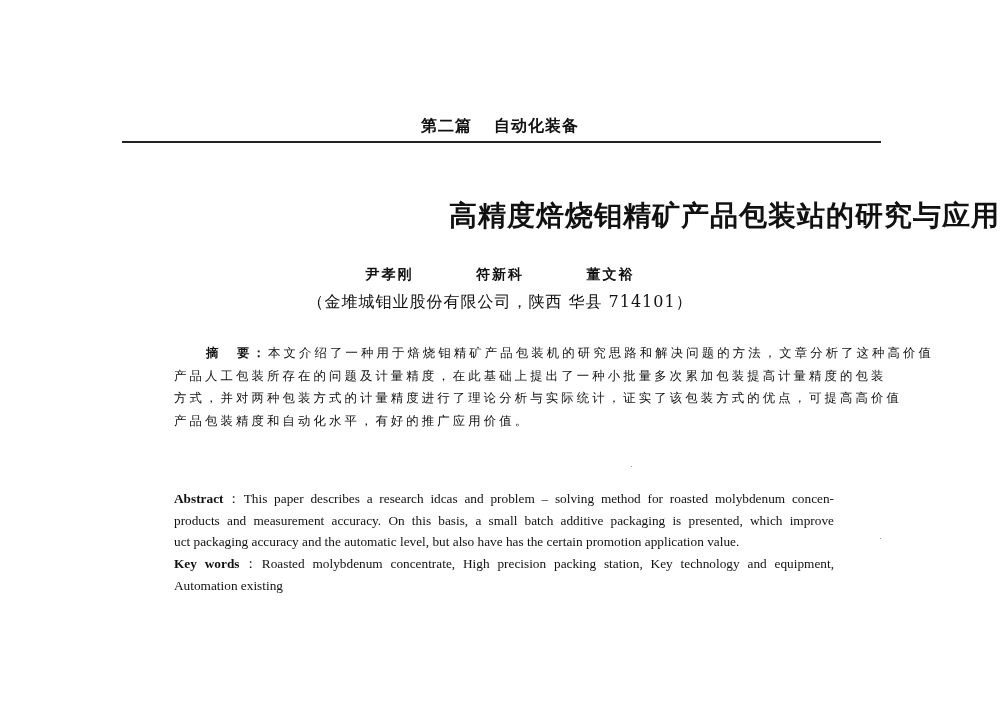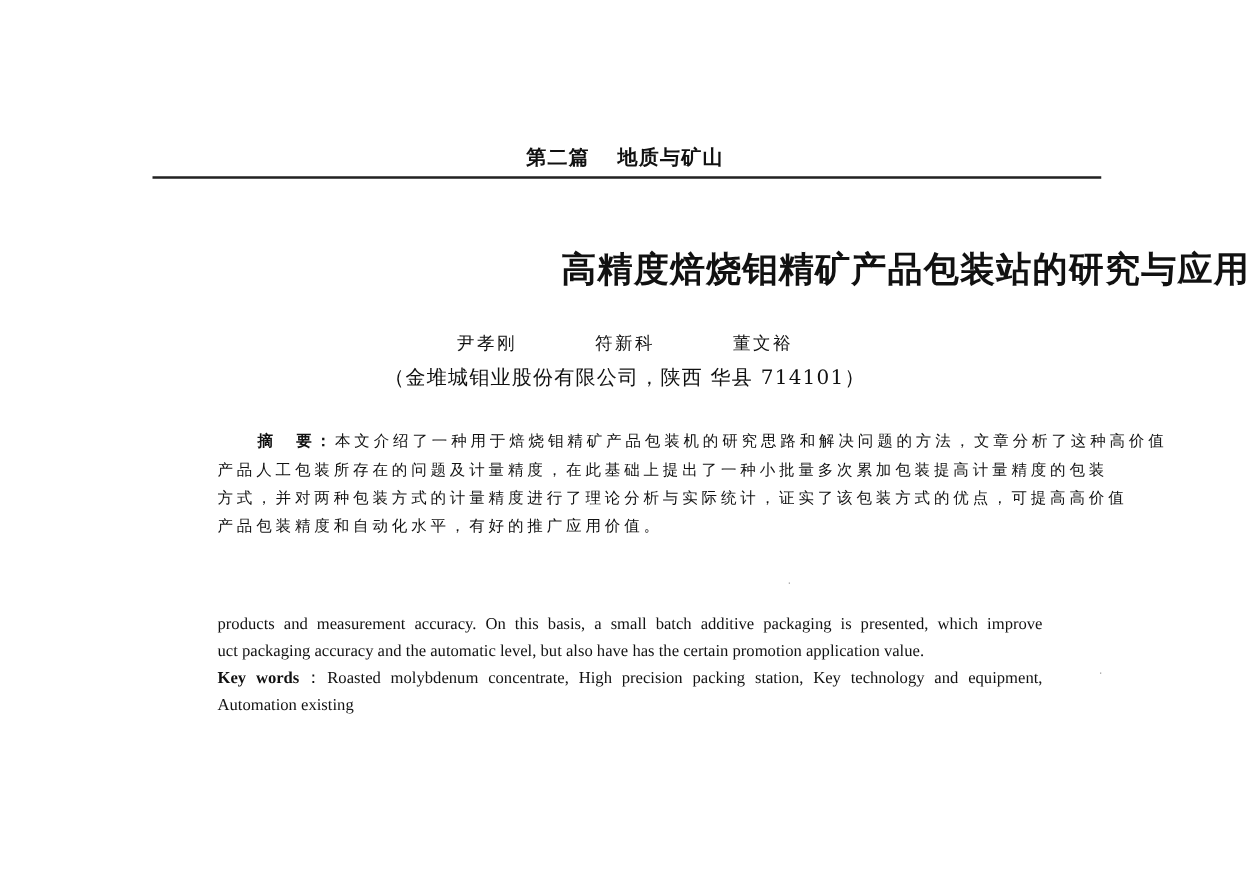--- a/index.html
+++ b/index.html
@@ -8,21 +8,21 @@
   .section-header { position:absolute; left:0; width:1000px; top:116px; text-align:center;
     font-family:"DejaVu Sans", sans-serif; font-weight:bold; font-size:16px; letter-spacing:1px; }
   .section-header .gap { display:inline-block; width:22px; }
   .rule { position:absolute; left:122px; width:759px; top:141px; height:2px; background:#222; }
 
   .title { position:absolute; left:0; width:1000px; top:197px; text-align:right;
     font-family:"DejaVu Sans", sans-serif; font-size:28px; font-weight:bold; letter-spacing:1px; }
 
   .authors { position:absolute; left:0; width:1000px; top:266px; text-align:center;
     font-family:"DejaVu Serif", serif; font-size:14px; letter-spacing:2px; }
-  .authors span { margin:0 28px; }
+  .authors span { margin:0 28px;font-weight:bold; }
   .affil { position:absolute; left:0; width:1000px; top:292px; text-align:center;
     font-family:"DejaVu Serif", serif; font-size:16px; letter-spacing:1px; }
 
   .cn-abstract { position:absolute; left:174px; width:660px; top:342px;
     font-family:"DejaVu Sans", sans-serif; font-size:12.4px; line-height:22.5px; letter-spacing:3.1px;
     text-align:justify; }
   .cn-abstract .line { white-space:nowrap; display:block; height:22.5px; }
   .cn-label { font-weight:bold;margin-left:32px; }
   .kw-gap { display:inline-block; width:18px; }
 
@@ -31,41 +31,42 @@
   .en-abstract .line { white-space:nowrap; display:block; height:21.7px; text-align:justify; text-align-last:justify; }
   .en-abstract .line.last { text-align-last:left; }
   .en-label { font-weight:bold; }
 
   .speck { position:absolute; width:1px; height:1px; background:#999; }
 </style>
 </head>
 <body>
 
 <div class="section-header">
-  <span>第二篇</span><span class="gap"></span><span>地质与矿山</span>
+  <span>第二篇</span><span class="gap"></span><span>自动化装备</span>
 </div>
 <div class="rule"></div>
 
 <div class="title">高精度焙烧钼精矿产品包装站的研究与应用</div>
 
 <div class="authors">
   <span>尹孝刚</span>
   <span>符新科</span>
   <span>董文裕</span>
 </div>
 <div class="affil">（金堆城钼业股份有限公司，陕西  华县  714101）</div>
 
 <div class="cn-abstract">
   <span class="line"><span class="cn-label">摘　要：</span><span>本文介绍了一种用于焙烧钼精矿产品包装机的研究思路和解决问题的方法，文章分析了这种高价值</span></span>
   <span class="line">产品人工包装所存在的问题及计量精度，在此基础上提出了一种小批量多次累加包装提高计量精度的包装</span>
   <span class="line">方式，并对两种包装方式的计量精度进行了理论分析与实际统计，证实了该包装方式的优点，可提高高价值</span>
   <span class="line">产品包装精度和自动化水平，有好的推广应用价值。</span>
 </div>
 
 <div class="en-abstract">
+  <span class="line"><span class="en-label">Abstract</span><span>：</span><span>This paper describes a research idcas and problem – solving method for roasted molybdenum concen-</span></span>
   <span class="line">products and measurement accuracy. On this basis, a small batch additive packaging is presented, which improve</span>
   <span class="line last">uct packaging accuracy and the automatic level, but also have has the certain promotion application value.</span>
   <span class="line"><span class="en-label">Key words</span><span>：</span><span>Roasted molybdenum concentrate, High precision packing station, Key technology and equipment,</span></span>
   <span class="line last">Automation existing</span>
 </div>
 
 <div class="speck" style="left:631px;top:466px;"></div>
 <div class="speck" style="left:880px;top:538px;"></div>
 
 </body></html>

